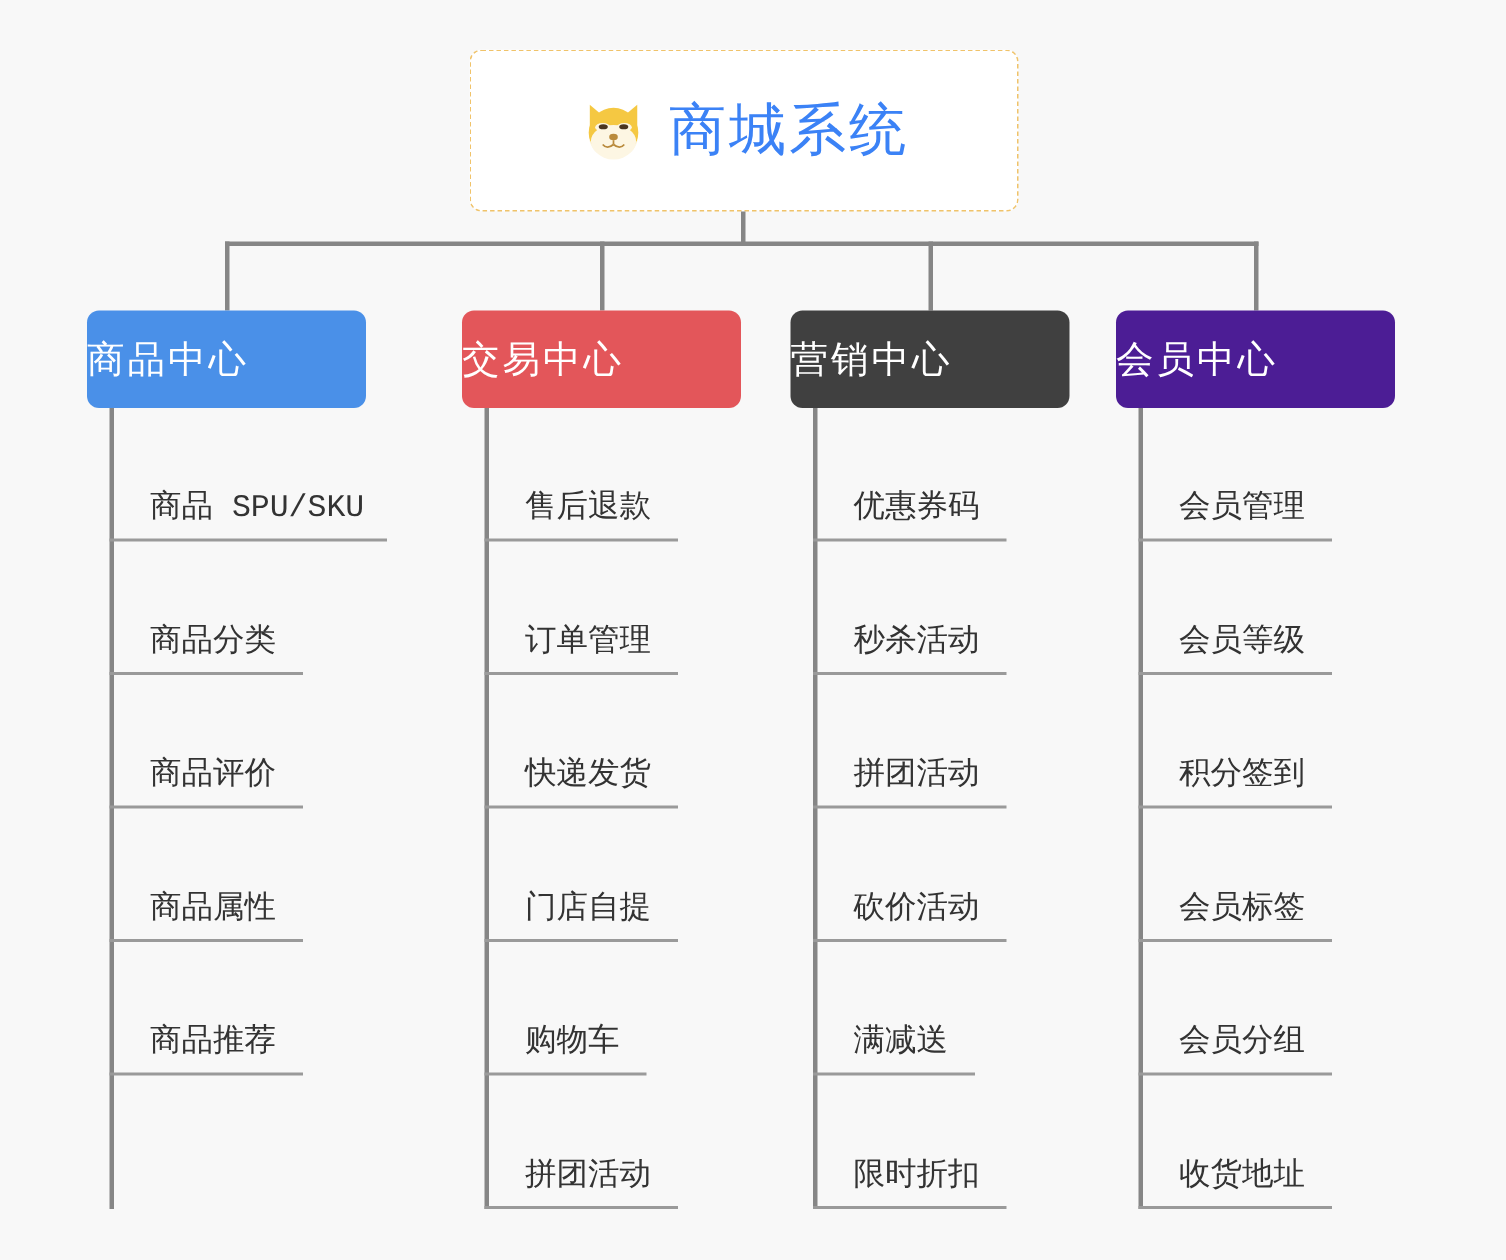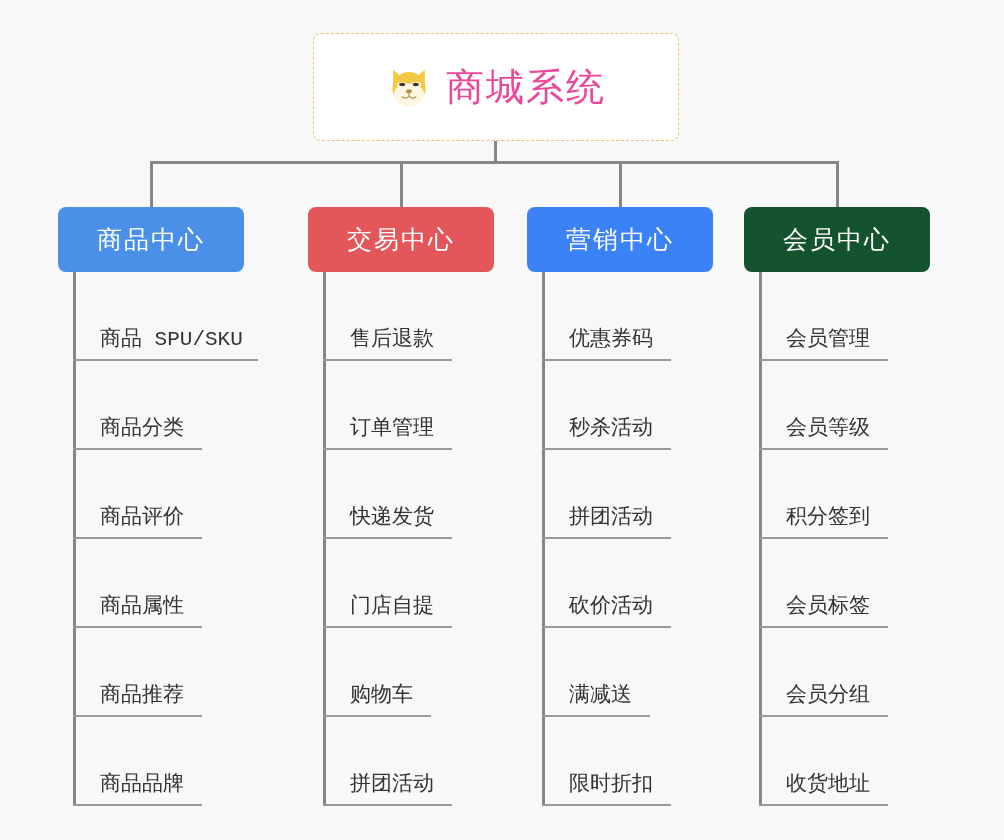--- a/index.html
+++ b/index.html
@@ -36,21 +36,21 @@
     gap: 14px;
   }
   .root-emoji {
     width: 46px;
     height: 46px;
     display: block;
     flex: 0 0 auto;
   }
   .root-title {
     font-size: 38px;
-    color: #ec4899;
+    color: #3b82f6;
     letter-spacing: 2px;
     line-height: 1;
     white-space: nowrap;
   }
 
   
   .conn {
     position: absolute;
     background: #868686;
   }
@@ -77,21 +77,21 @@
     position: absolute;
     top: 207px;
     width: 186px;
   }
   .col-head {
     position: relative;
     height: 65px;
     border-radius: 8px;
     display: flex;
     align-items: center;
-    justify-content: center;
+    justify-content: flex-start;
     color: #ffffff;
     font-size: 25px;
     letter-spacing: 2px;
     box-sizing: border-box;
   }
   .col-trunk {
     position: absolute;
     left: 15px;
     top: 65px;
     width: 3px;
@@ -176,24 +176,20 @@
         <span class="leaf-rule" style="width: 129px;"></span>
       </li>
       <li class="leaf">
         <span class="leaf-label">商品属性</span>
         <span class="leaf-rule" style="width: 129px;"></span>
       </li>
       <li class="leaf">
         <span class="leaf-label">商品推荐</span>
         <span class="leaf-rule" style="width: 129px;"></span>
       </li>
-      <li class="leaf">
-        <span class="leaf-label">商品品牌</span>
-        <span class="leaf-rule" style="width: 129px;"></span>
-      </li>
     </ul>
   </div>
 
   <div class="column" style="left:308px">
     <div class="col-head" style="background: rgb(227, 86, 90);">
       <span>交易中心</span>
     </div>
     <div class="col-trunk" style="height: 534px; background: rgb(134, 134, 134);"></div>
     <ul class="leaf-list">
       <li class="leaf">
@@ -217,21 +213,21 @@
         <span class="leaf-rule" style="width: 108px;"></span>
       </li>
       <li class="leaf">
         <span class="leaf-label">拼团活动</span>
         <span class="leaf-rule" style="width: 129px;"></span>
       </li>
     </ul>
   </div>
 
   <div class="column" style="left:527px">
-    <div class="col-head" style="background: #3b82f6;">
+    <div class="col-head" style="background: #404040;">
       <span>营销中心</span>
     </div>
     <div class="col-trunk" style="height: 534px; background: rgb(134, 134, 134);"></div>
     <ul class="leaf-list">
       <li class="leaf">
         <span class="leaf-label">优惠券码</span>
         <span class="leaf-rule" style="width: 129px;"></span>
       </li>
       <li class="leaf">
         <span class="leaf-label">秒杀活动</span>
@@ -250,21 +246,21 @@
         <span class="leaf-rule" style="width: 108px;"></span>
       </li>
       <li class="leaf">
         <span class="leaf-label">限时折扣</span>
         <span class="leaf-rule" style="width: 129px;"></span>
       </li>
     </ul>
   </div>
 
   <div class="column" style="left:744px">
-    <div class="col-head" style="background: #14532d;">
+    <div class="col-head" style="background: #4c1d95;">
       <span>会员中心</span>
     </div>
     <div class="col-trunk" style="height: 534px; background: rgb(134, 134, 134);"></div>
     <ul class="leaf-list">
       <li class="leaf">
         <span class="leaf-label">会员管理</span>
         <span class="leaf-rule" style="width: 129px;"></span>
       </li>
       <li class="leaf">
         <span class="leaf-label">会员等级</span>

